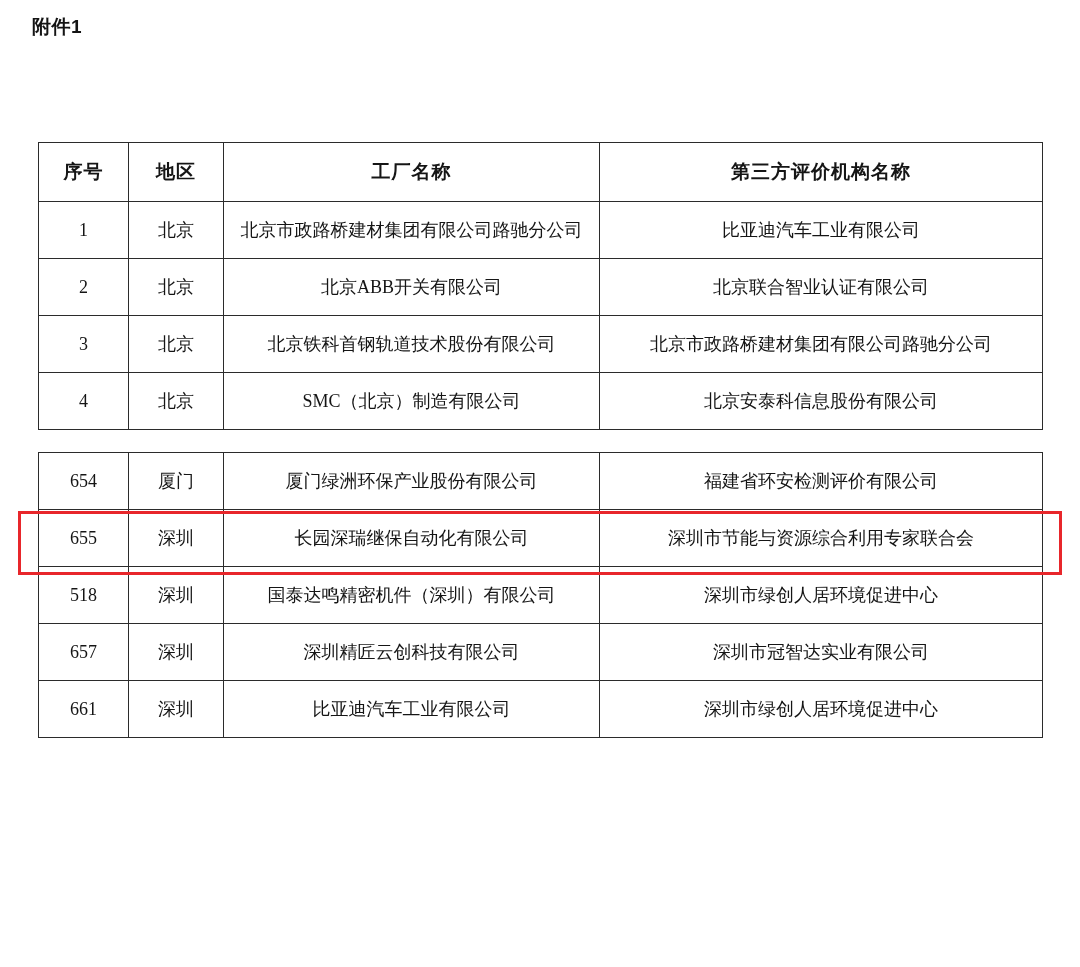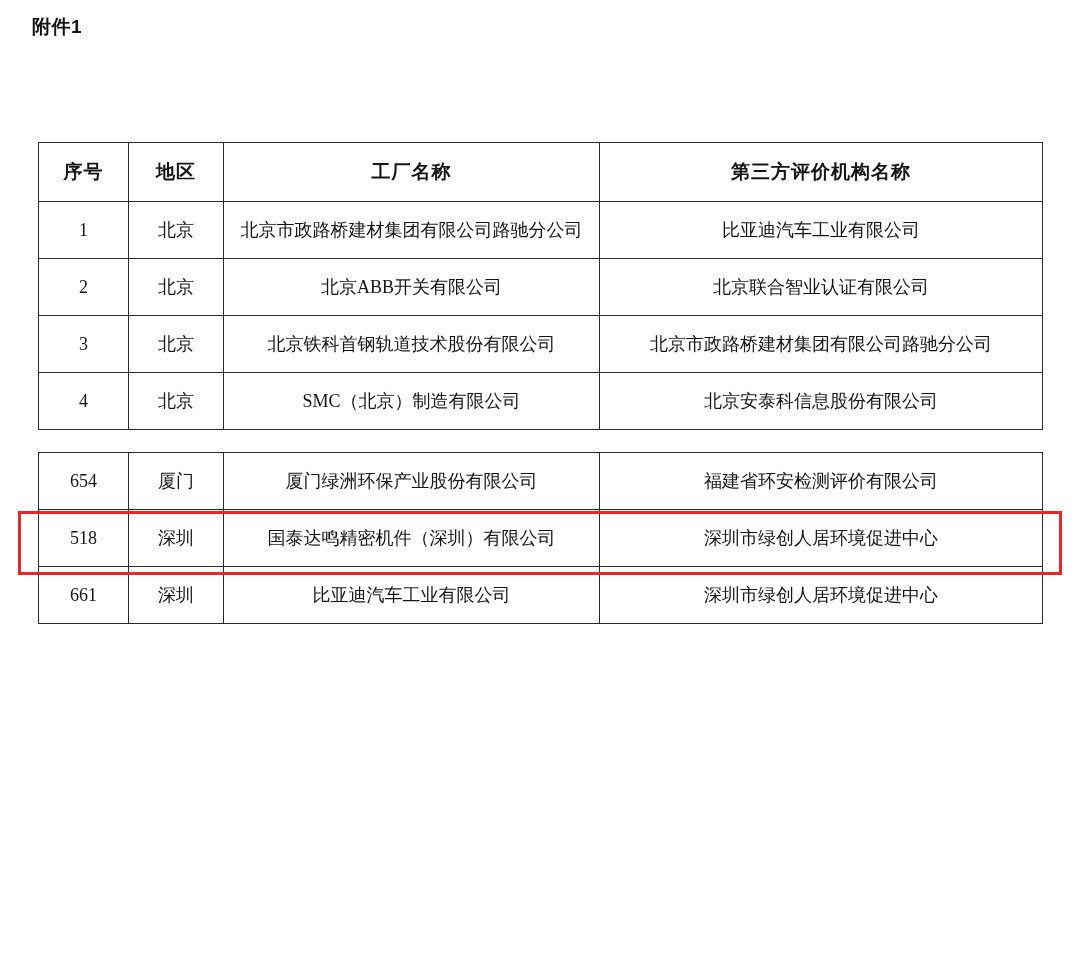--- a/index.html
+++ b/index.html
@@ -149,25 +149,37 @@
         <col class="c-factory">
         <col class="c-agency">
       </colgroup>
       <tbody>
         <tr>
           <td class="num">654</td>
           <td>厦门</td>
           <td>厦门绿洲环保产业股份有限公司</td>
           <td>福建省环安检测评价有限公司</td>
         </tr>
+        <tr class="row-highlight">
+          <td class="num">655</td>
+          <td>深圳</td>
+          <td>长园深瑞继保自动化有限公司</td>
+          <td>深圳市节能与资源综合利用专家联合会</td>
+        </tr>
         <tr>
           <td class="num">518</td>
           <td>深圳</td>
           <td>国泰达鸣精密机件（深圳）有限公司</td>
           <td>深圳市绿创人居环境促进中心</td>
+        </tr>
+        <tr>
+          <td class="num">657</td>
+          <td>深圳</td>
+          <td>深圳精匠云创科技有限公司</td>
+          <td>深圳市冠智达实业有限公司</td>
         </tr>
         <tr>
           <td class="num">661</td>
           <td>深圳</td>
           <td>比亚迪汽车工业有限公司</td>
           <td>深圳市绿创人居环境促进中心</td>
         </tr>
       </tbody>
     </table>
   </div>

